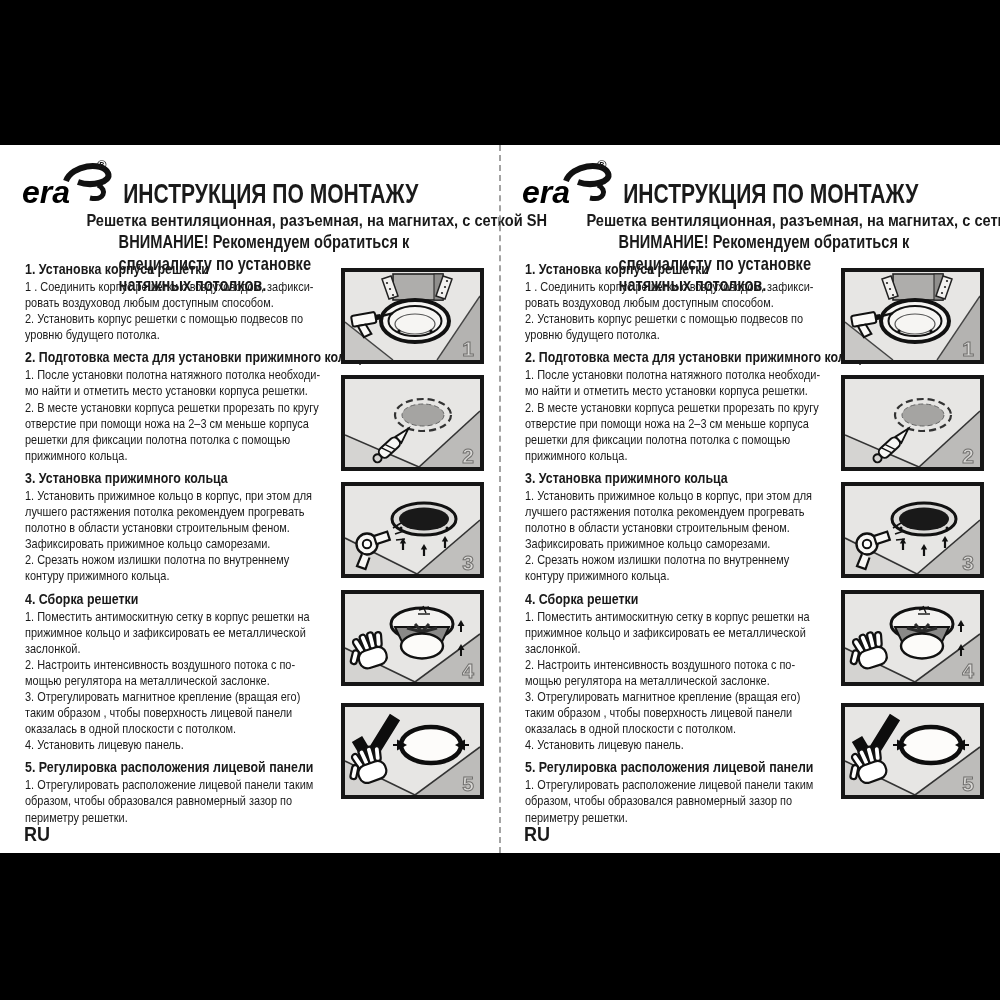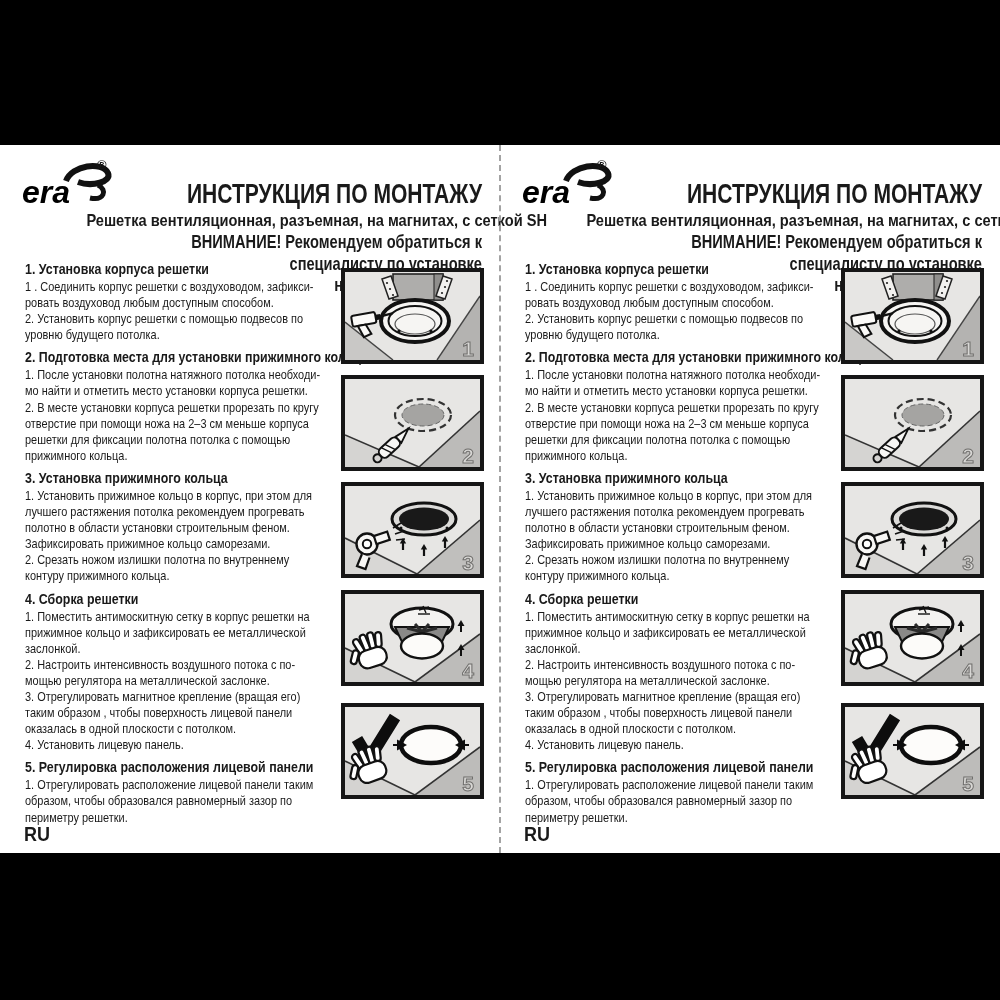--- a/index.html
+++ b/index.html
@@ -7,21 +7,21 @@
        font-family:"Liberation Sans",sans-serif;color:#1a1a1a;}
   .sheet{position:absolute;left:0;top:145px;width:1000px;height:708px;background:#fff;}
   .divider{position:absolute;left:499px;top:0;height:100%;width:0;border-left:2px dashed #a3a3a3;}
   .column{position:absolute;top:0;width:500px;height:100%;}
   .col-left{left:0;}
   .col-right{left:500px;}
 
   .logo{position:absolute;left:20px;top:14px;width:96px;height:56px;}
   .reg{position:absolute;left:97px;top:12px;font-size:13px;font-weight:bold;}
 
-  .hdr{position:absolute;left:22px;right:18px;top:34px;text-align:right;}
+  .hdr{position:absolute;left:22px;right:18px;top:34px;}
   .title{font-size:27px;font-weight:bold;line-height:30px;white-space:nowrap;
          transform:scaleX(0.78);transform-origin:100% 50%;}
   .subtitle{font-size:17px;font-weight:bold;line-height:20px;margin-top:2px;white-space:nowrap;
          transform:scaleX(0.86);transform-origin:100% 50%;}
   .warning{font-size:18.5px;font-weight:bold;line-height:21.5px;white-space:pre-line;
          transform:scaleX(0.79);transform-origin:100% 0;}
 
   .sections{position:absolute;left:25px;top:110px;width:372px;
             transform:scaleX(0.85);transform-origin:0 0;}
   .sections h3{font-size:14.6px;line-height:17px;margin:6px 0 1px;white-space:nowrap;font-weight:bold;}

